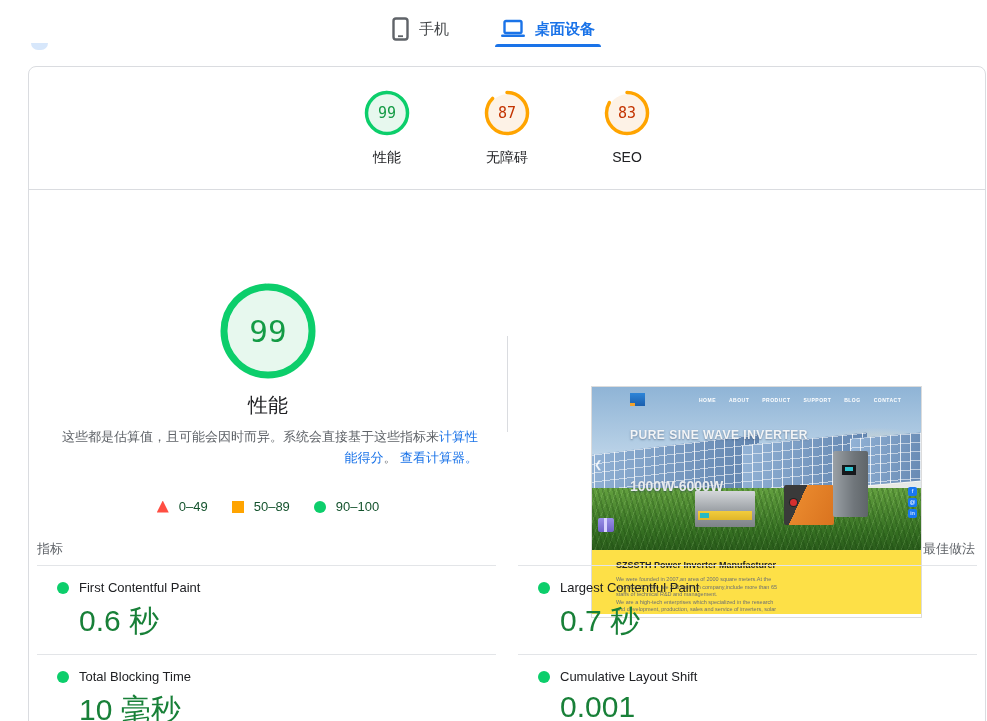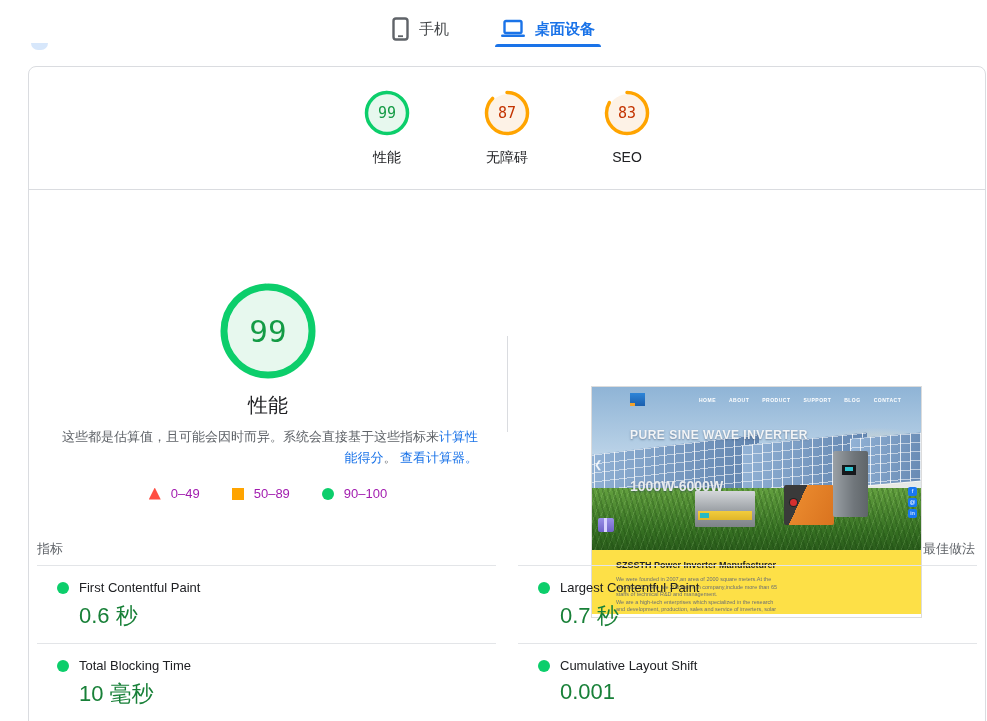--- a/index.html
+++ b/index.html
@@ -31,21 +31,21 @@
   .row-divider { margin-top:22px; border-top:1px solid #dadce0; }
 
   
   .overview { position:relative; height:336px; }
   .v-divider { position:absolute; left:478px; top:146px; height:96px; width:1px; background:#dadce0; }
   .perf-col { position:absolute; left:0; top:0; width:478px; text-align:center; }
   .perf-gauge-wrap { display:flex; justify-content:center; padding-top:93px; }
   .perf-title { margin-top:13px; font-size:20px; color:#202124; }
   .perf-desc { margin:7px auto 0; width:420px; font-size:13px; line-height:21px; color:#5f6368;text-align:right; }
   .perf-desc a { color:#1a73e8; text-decoration:none; cursor:pointer; }
-  .legend { margin-top:18px; display:flex; justify-content:center; gap:32px; font-size:13px; color:#a21caf; }
+  .legend { margin-top:31px; display:flex; justify-content:center; gap:24px; font-size:13px; color:#14532d; }
   .legend-item { display:flex; align-items:center; gap:10px; }
   .legend-icon { width:12px; height:12px; display:inline-block; }
   .legend-icon.triangle { clip-path:polygon(50% 0,100% 100%,0 100%); }
   .legend-icon.circle { border-radius:50%; }
 
   
   .thumb { position:absolute; left:562px; top:196px; width:331px; height:232px; border:1px solid #dcdcdc; background:#fff; overflow:hidden; cursor:pointer; }
   .hero { position:relative; width:100%; height:163px; overflow:hidden;
           background:linear-gradient(180deg,#8fb4d6 0%,#b7d0e6 38%,#dde8f1 58%,#e9eef3 66%); }
   .sun-glow { position:absolute; right:-30px; top:40px; width:150px; height:70px;
@@ -92,21 +92,21 @@
   
   .metrics-header { position:absolute; left:0; top:473px; width:100%; padding:0 10px 0 8px; display:flex; justify-content:space-between; align-items:center;gap:33px; }
   .metrics-title { font-size:13px; color:#5f6368; }
   .expand-link { font-size:13px; color:#5f6368; cursor:pointer; }
   .metrics-grid { position:absolute; left:0; top:498px; width:100%; padding:0 8px; display:grid; grid-template-columns:1fr 1fr; column-gap:22px; }
   .metric-item { border-top:1px solid #e3e5e8; padding:14px 0 12px 20px; }
   .metric-item.last-left { border-bottom:1px solid #e3e5e8; }
   .metric-head { display:flex; align-items:center; gap:10px; }
   .metric-dot { width:12px; height:12px; border-radius:50%; background:#0cce6b; flex:0 0 auto; }
   .metric-name { font-size:13px; color:#202124; }
-  .metric-value { margin:6px 0 0 22px; font-size:22px; color:#188038; }
+  .metric-value { margin:6px 0 0 22px; font-size:30px; color:#188038; }
 </style>
 </head>
 <body>
 
 <div class="page">
 
   <div class="tabs">
     <div class="tab">
       <svg width="17" height="24" viewBox="0 0 17 24">
         <rect x="1.5" y="1.5" width="14" height="21" rx="2.5" fill="none" stroke="#5f6368" stroke-width="2.4"></rect>

